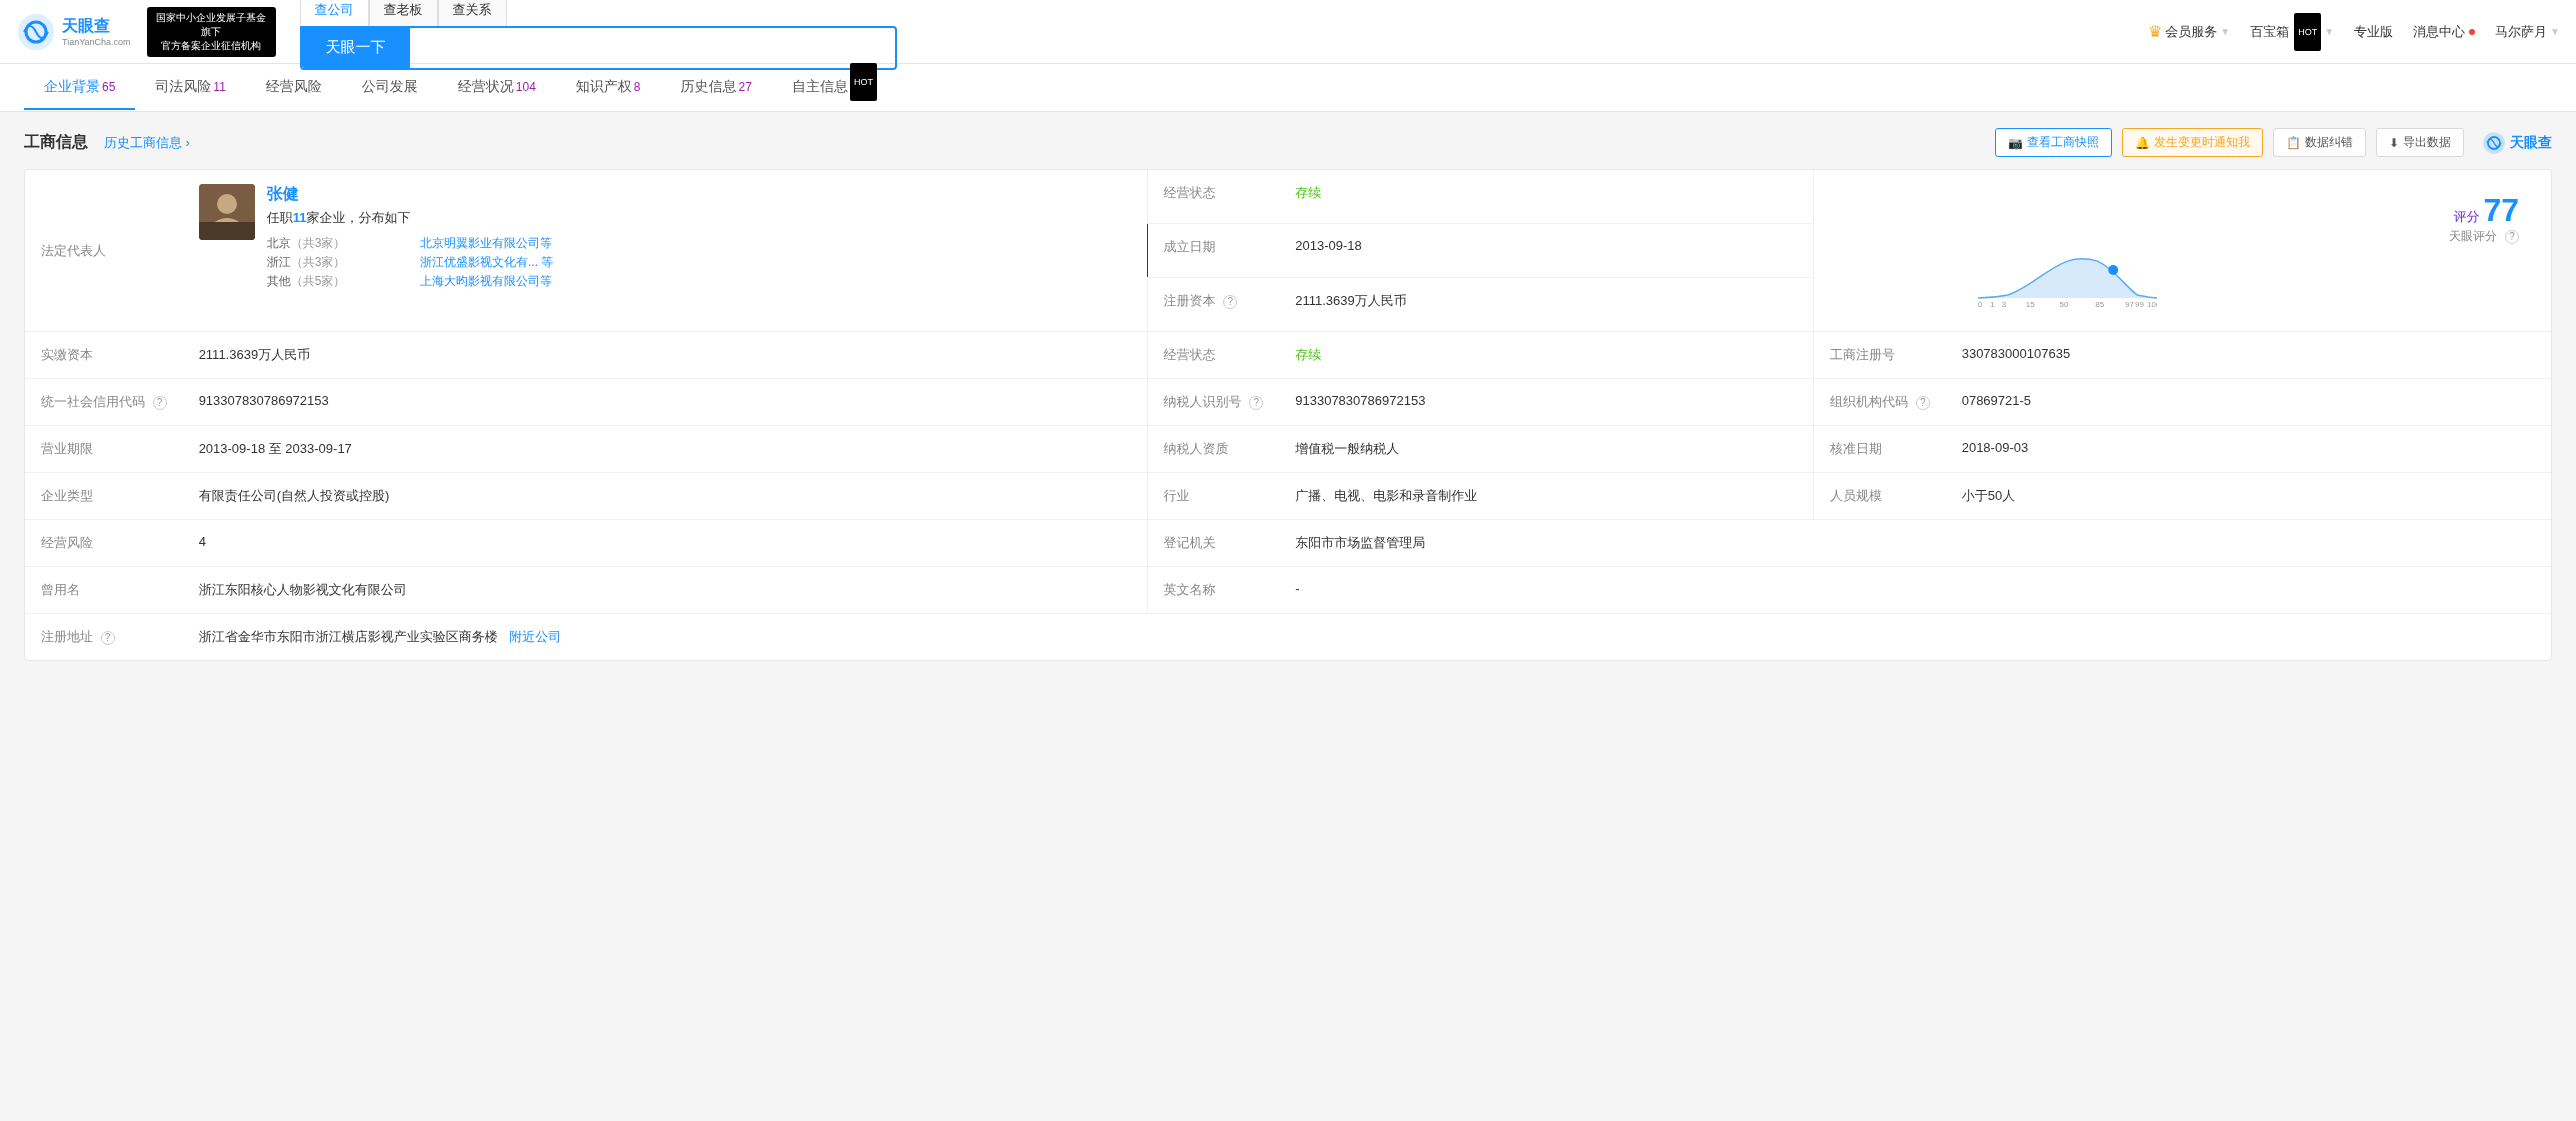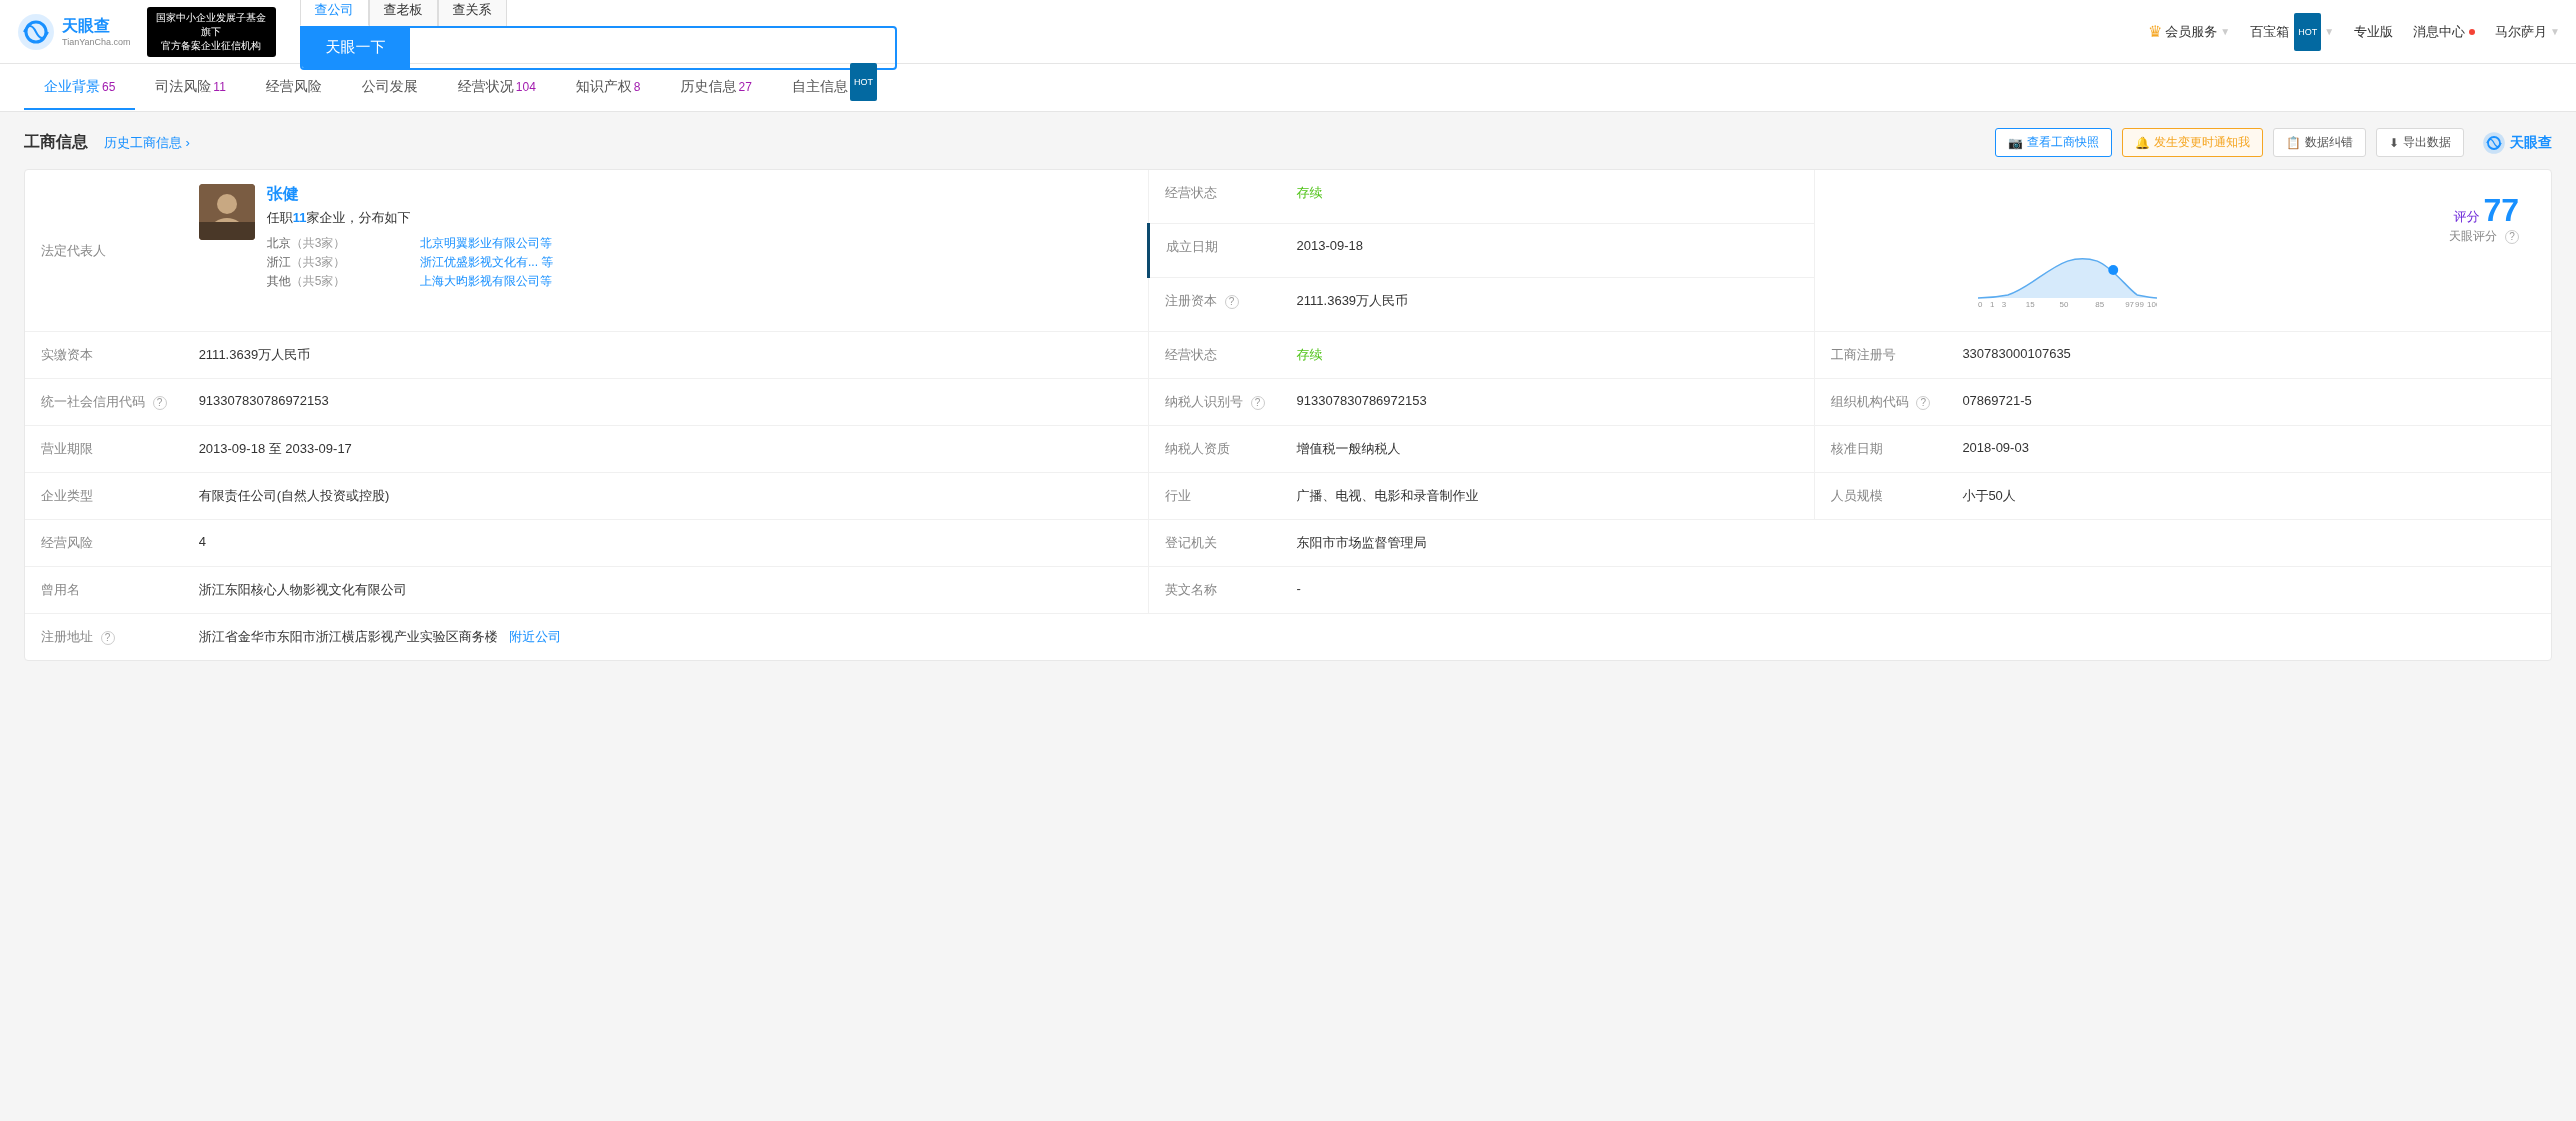--- a/index.html
+++ b/index.html
@@ -13,21 +13,21 @@
     .search-tabs { display: flex; gap: 0; margin-bottom: 0; }
     .search-tab { padding: 6px 14px; border: 1px solid #ddd; background: #f9f9f9; cursor: pointer; font-size: 13px; color: #333; border-bottom: none; }
     .search-tab.active { background: #fff; color: #1890ff; border-bottom: 1px solid #fff; z-index: 1; }
     .search-box-wrap { display: flex; width: 100%; border: 2px solid #1890ff; border-radius: 0 4px 4px 4px; overflow: hidden; }
     .search-input-area { flex: 1; position: relative; display: flex; align-items: center; }
     .search-input { width: 100%; border: none; outline: none; padding: 8px 32px 8px 12px; font-size: 14px; height: 40px; }
     .search-clear { position: absolute; right: 8px; color: #ccc; cursor: pointer; font-size: 16px; }
     .search-btn { background: #1890ff; color: #fff; border: none; padding: 0 24px; font-size: 15px; cursor: pointer; height: 40px; white-space: nowrap; }
     .header-right { display: flex; align-items: center; gap: 20px; margin-left: auto; }
     .header-link { color: #333; font-size: 13px; cursor: pointer; display: flex; align-items: center; gap: 3px; white-space: nowrap; }
-    .hot-badge { background: #0369a1; color: #fff; font-size: 9px; padding: 14px 4px; border-radius: 2px; vertical-align: super; margin-left: 2px; }
+    .hot-badge { background: #000000; color: #fff; font-size: 9px; padding: 14px 4px; border-radius: 2px; vertical-align: super; margin-left: 2px; }
     .dot-red { width: 6px; height: 6px; background: #f44336; border-radius: 50%; display: inline-block; vertical-align: super; margin-left: 1px; }
 
     
     .nav-tabs { background: #fff; border-bottom: 1px solid #e5e5e5; display: flex; align-items: center; padding: 0 24px; height: 48px; }
     .nav-tab { padding: 12px 20px; font-size: 14px; color: #555; cursor: pointer; border-bottom: 2px solid transparent; white-space: nowrap; }
     .nav-tab.active { color: #1890ff; border-bottom: 2px solid #1890ff; font-weight: 500; }
     .nav-tab .count { color: #a21caf; font-size: 12px; margin-left: 2px; }
 
     
     .main { padding: 16px 24px; background: #f5f5f5; }
@@ -256,21 +256,21 @@
                   <text x="148" y="54" font-size="8" fill="#999">97</text>
                   <text x="158" y="54" font-size="8" fill="#999">99</text>
                   <text x="170" y="54" font-size="8" fill="#999">100</text>
                 </svg>
               </div>
             </div>
           </td>
         </tr>
 
         <tr>
-          <td class="label-cell" style="border-left:3px solid #0c4a6e;">成立日期</td>
+          <td class="label-cell" style="border-left:1px solid #0c4a6e;">成立日期</td>
           <td>2013-09-18</td>
         </tr>
 
         <tr>
           <td class="label-cell" style="border-left:1px solid #f0f0f0;">
             <span>注册资本</span>
             <span class="q-icon">?</span>
           </td>
           <td>2111.3639万人民币</td>
         </tr>

